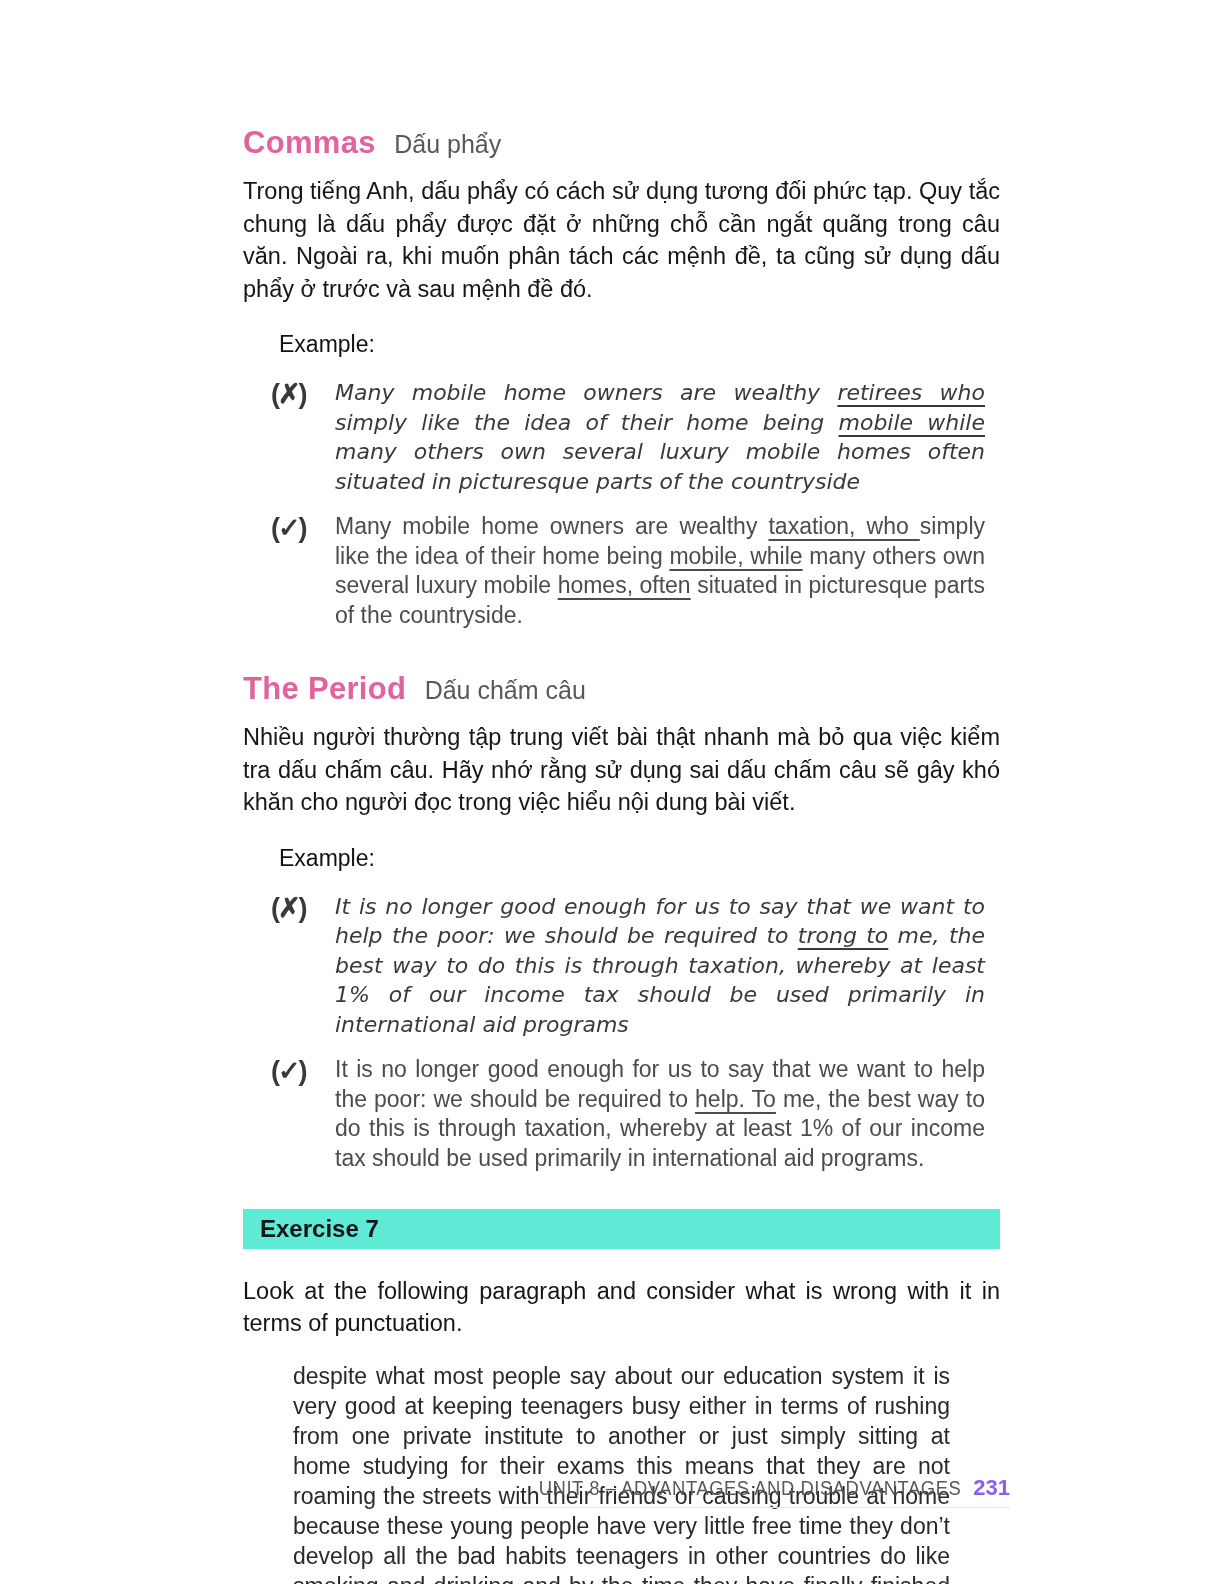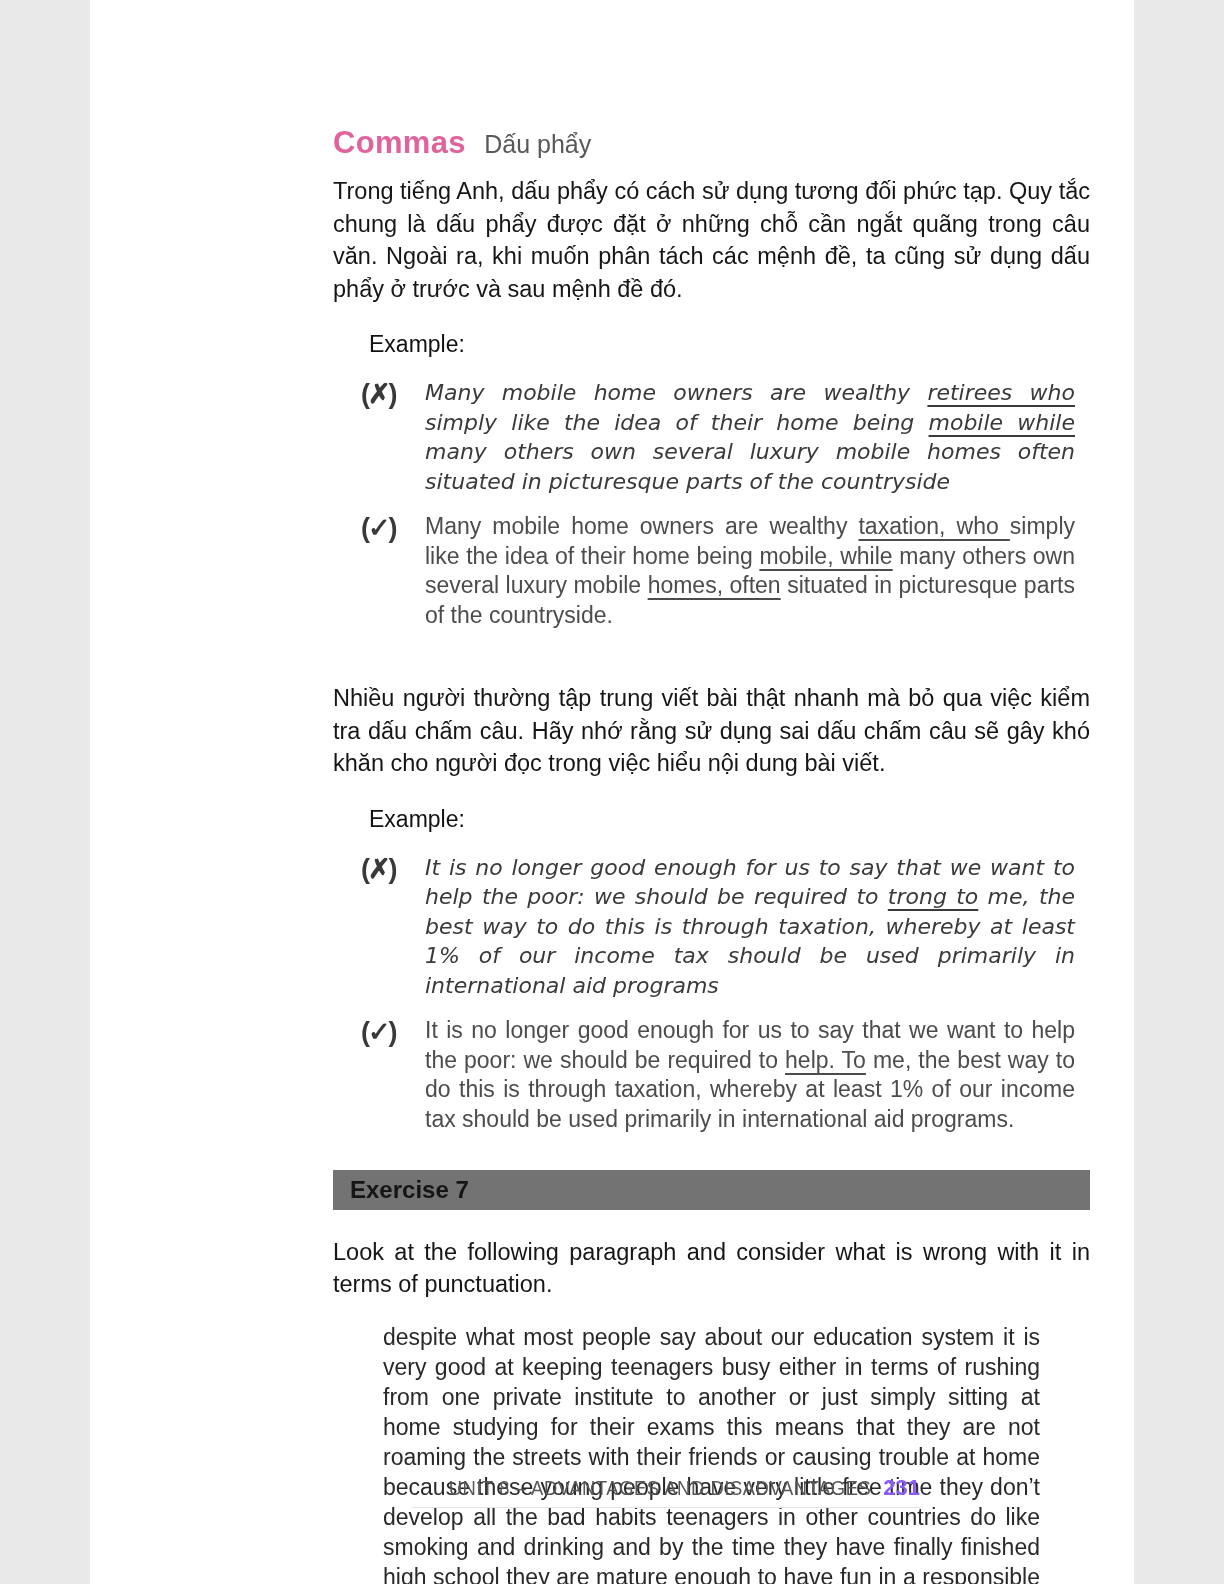--- a/index.html
+++ b/index.html
@@ -1,18 +1,18 @@
 <!DOCTYPE html>
 <html><head>
 <meta charset="utf-8">
 <style>
   html,body { margin:0; padding:0; background:#e9e9e9; }
   .page {
     position:relative;
-    width:1044px; height:1584px;
+    width:1224px; height:1584px;
     margin:0 auto;
     background:#ffffff;
     font-family:"Liberation Sans", sans-serif;
     color:#1d1d1f;
     overflow:hidden;
   }
   .content {
     position:absolute; left:243px; top:126px; width:757px;
   }
   
@@ -54,21 +54,21 @@
     font-size:23px; line-height:29.5px;
     text-align:justify; color:#4b4c4e;
   }
   .u { text-decoration:underline; text-underline-offset:5px; text-decoration-thickness:1.5px; }
 
   .spacer-lg { height:26px; }
 
   
   .exercise-bar {
     margin-top:36px;
-    background:#737373;
+    background:#5eead4;
     height:40px; line-height:40px;
     padding-left:17px;
     font-size:24px; font-weight:bold; color:#151517;
   }
   .instruction {
     margin:26px 0 0 0;
     font-size:23.5px; line-height:32px;
     text-align:justify; color:#161618;
   }
   .exercise-para {
@@ -110,20 +110,24 @@
       <div class="example-text hw"><span>Many mobile home owners are wealthy </span><span class="u">retirees who</span><span> simply like the idea of their home being </span><span class="u">mobile while</span><span> many others own several luxury mobile homes often situated in picturesque parts of the countryside</span></div>
     </div>
 
     <div class="example-item">
       <span class="mark">(✓)</span>
       <div class="example-text print"><span>Many mobile home owners are wealthy </span><span class="u">taxation, who </span><span>simply like the idea of their home being </span><span class="u">mobile, while</span><span> many others own several luxury mobile </span><span class="u">homes, often</span><span> situated in picturesque parts of the countryside.</span></div>
     </div>
 
     <div class="spacer-lg"></div>
 
+    <div class="section-heading">
+      <span class="h-en">The Period</span>
+      <span class="h-vi">Dấu chấm câu</span>
+    </div>
     <p class="body-vi">Nhiều người thường tập trung viết bài thật nhanh mà bỏ qua việc kiểm tra dấu chấm câu. Hãy nhớ rằng sử dụng sai dấu chấm câu sẽ gây khó khăn cho người đọc trong việc hiểu nội dung bài viết.</p>
 
     <div class="example-label">Example:</div>
 
     <div class="example-item">
       <span class="mark">(✗)</span>
       <div class="example-text hw"><span>It is no longer good enough for us to say that we want to help the poor: we should be required to </span><span class="u">trong to</span><span> me, the best way to do this is through taxation, whereby at least 1% of our income tax should be used primarily in international aid programs</span></div>
     </div>
 
     <div class="example-item">

